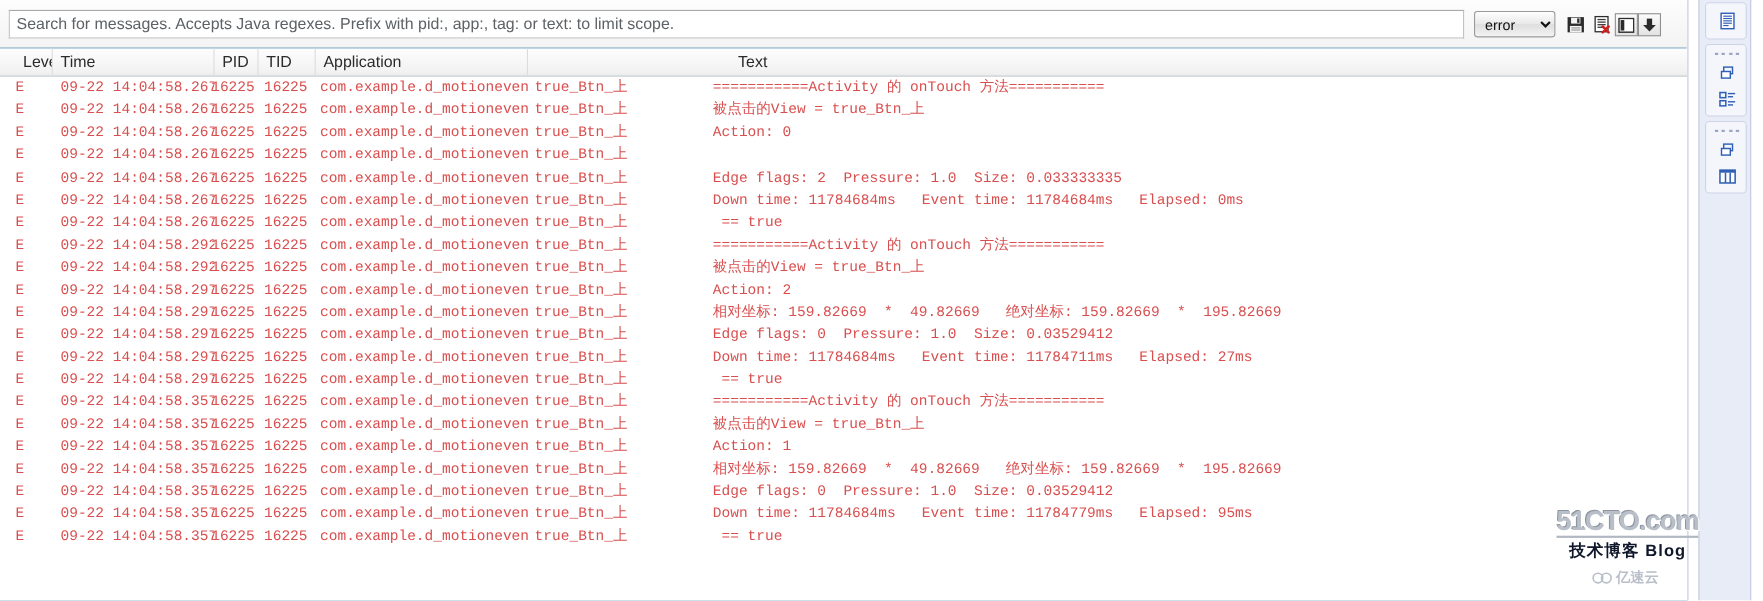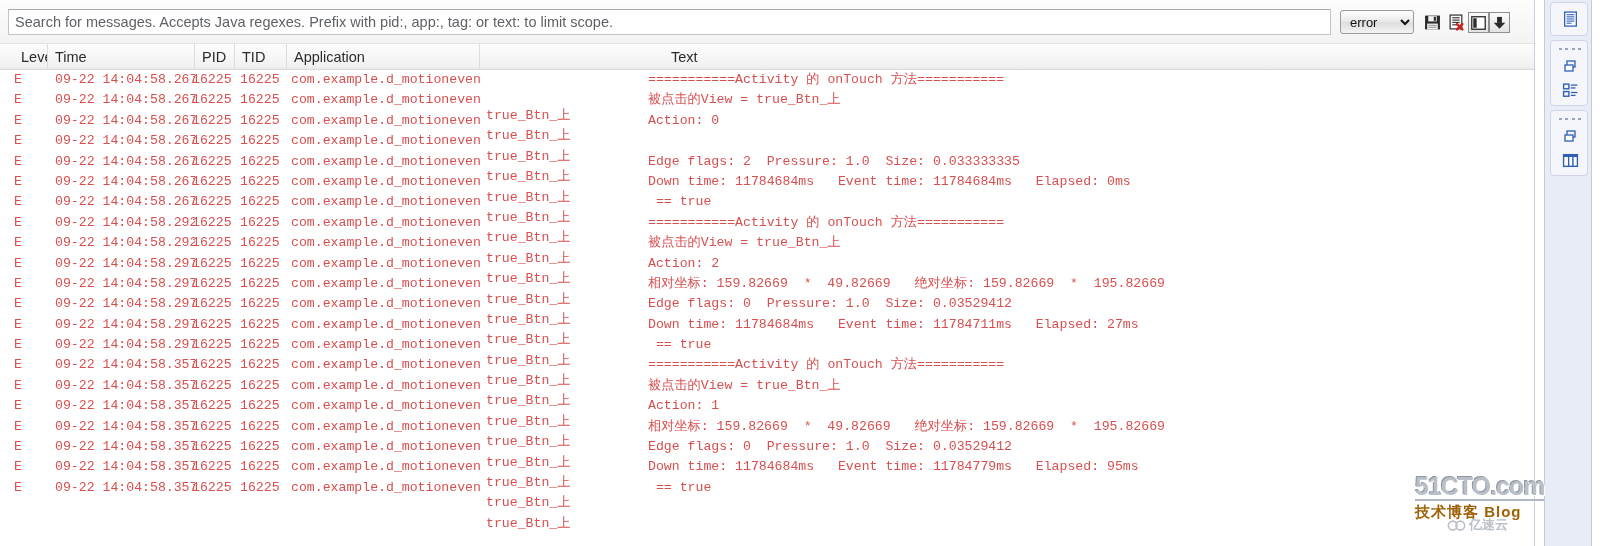--- a/index.html
+++ b/index.html
@@ -133,21 +133,21 @@
     font-size: 13.2px;
     color: #d94f4f;
     white-space: pre;
     overflow: hidden;
   }
   .c-level { left: 14px;  width: 30px; }
   .c-time  { left: 55px;  width: 140px; }
   .c-pid   { left: 192px; width: 46px; text-align: left; }
   .c-tid   { left: 240px; width: 50px; text-align: left; }
   .c-app   { left: 291px; width: 190px; }
-  .c-tag   { left: 486px; width: 155px; margin-top: 36px; }
+  .c-tag   { left: 486px; width: 155px; }
   .c-text  { left: 648px; width: 880px; }
 
   
   #fastview-bar {
     position: absolute;
     right: 0; top: 0;
     width: 69px;
     height: 546px;
     background: #ffffff;
     border-left: 1px solid #c9cee0;
@@ -192,42 +192,42 @@
   }
   .fv-grip i {
     display: block;
     width: 3px; height: 2px;
     background: #9aa6c4;
   }
 
   
   #wm-51cto {
     position: absolute;
-    left: 1415px; top: 474px;
-    text-align: left;
+    left: 1415px; top: 462px;
+    text-align: center;
     pointer-events: none;
     user-select: none;
   }
   #wm-51cto .wm-main {
     font-family: "Liberation Sans", sans-serif;
     font-weight: bold;
     font-size: 25px;
     letter-spacing: -1px;
     color: #b9bfc8;
     text-shadow: 1px 1px 0 #ffffff, -1px -1px 0 #8f96a2;
     line-height: 24px;
     border-bottom: 2px solid #b2b8c2;
     padding-bottom: 1px;
   }
   #wm-51cto .wm-sub {
     margin-top: 2px;
     font-family: "Liberation Sans", sans-serif;
     font-weight: bold;
     font-size: 15px;
-    color: #a16207;
+    color: #0f172a;
     text-shadow: 1px 1px 0 #ffffff;
     letter-spacing: 1px;
   }
   #wm-yisuyun {
     position: absolute;
     left: 1447px; top: 516px;
     font-family: "Liberation Sans", sans-serif;
     font-size: 13px;
     font-weight: bold;
     color: #b9bfc8;

